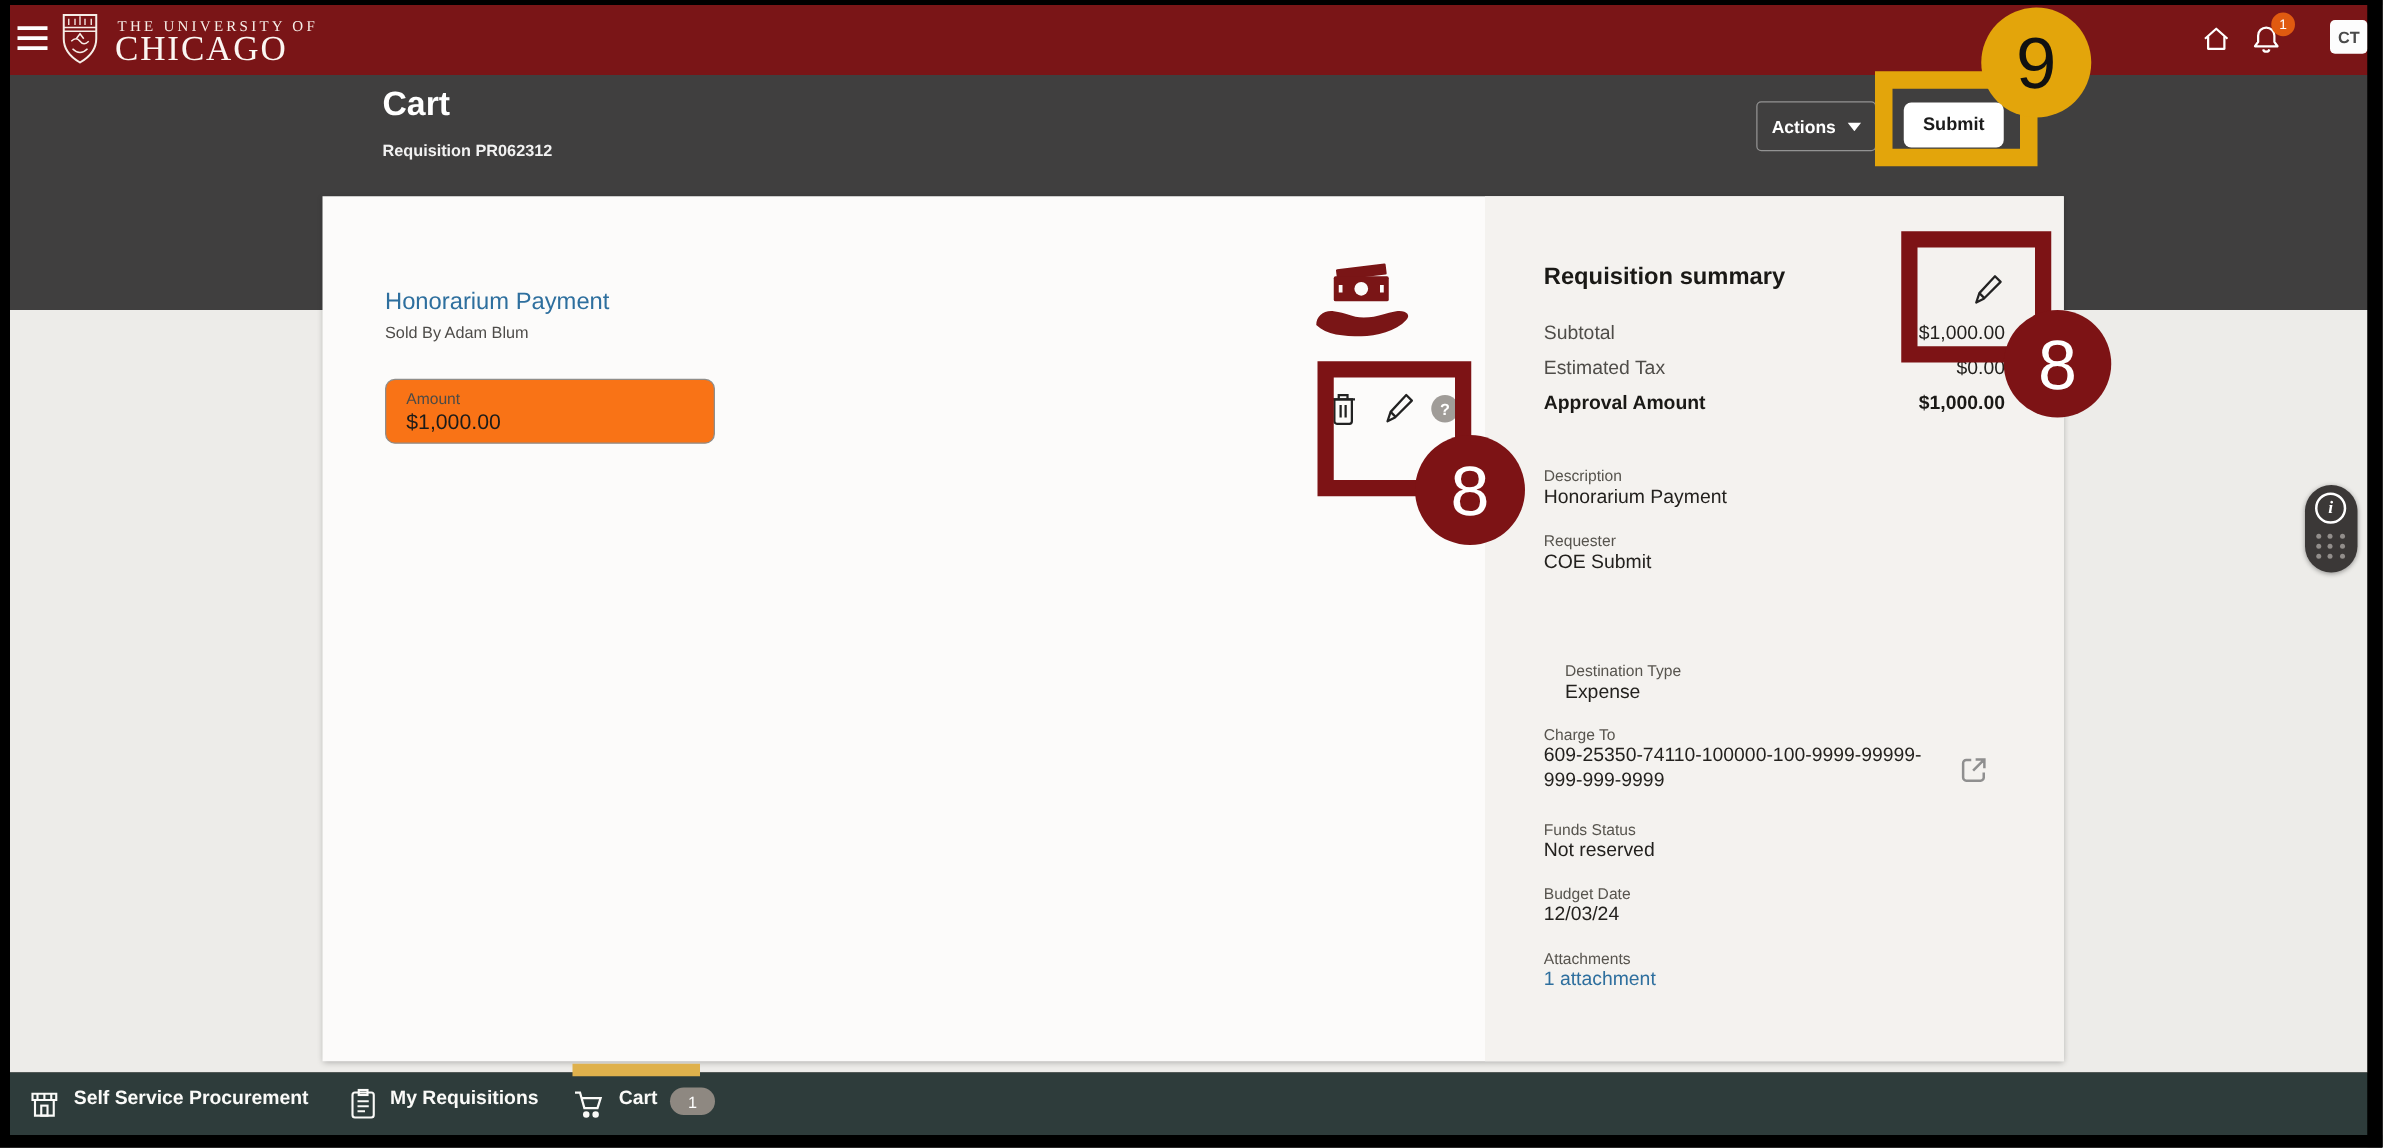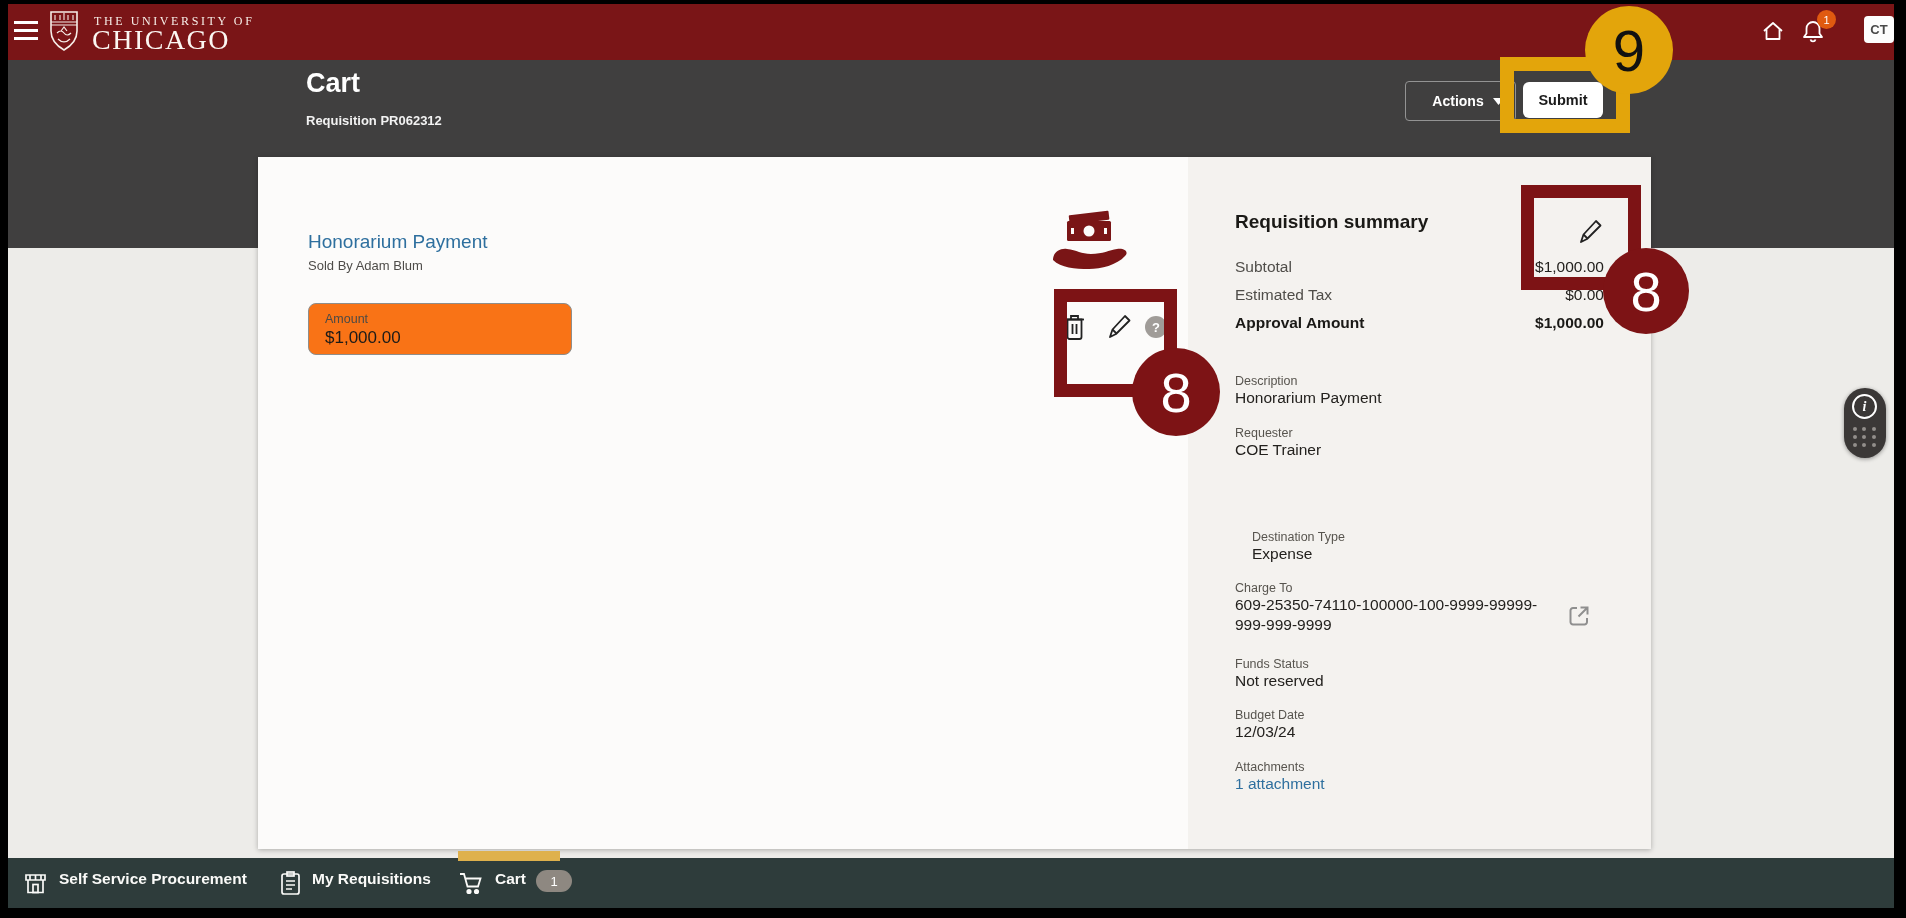--- a/index.html
+++ b/index.html
@@ -99,21 +99,21 @@
       </svg>
     </div>
     <div class="abs notif" style="left:1809px;top:6px;width:19px;height:19px;">1</div>
     <div class="abs avatar" style="left:1856px;top:12px;width:30px;height:27px;">CT</div>
   </div>
 
   <div class="abs darkband"></div>
   <div class="abs page-title" style="left:306px;top:68px;z-index:2;">Cart</div>
   <div class="abs page-sub" style="left:306px;top:113px;z-index:2;">Requisition PR062312</div>
 
-  <div class="abs btn-actions" style="left:1405px;top:81px;width:94px;height:38px;z-index:2;padding-left:15px;">
+  <div class="abs btn-actions" style="left:1405px;top:81px;width:94px;height:38px;z-index:2;">
     <span>Actions</span>
     <svg width="11" height="7" viewBox="0 0 11 7">
         <path d="M0 0 H11 L5.5 7 Z" fill="#FFF"></path>
       </svg>
   </div>
   <div class="abs btn-submit" style="left:1523px;top:82px;width:80px;height:36px;z-index:22;">
     <span>Submit</span>
   </div>
 
   <div class="abs pagebg"></div>
@@ -172,21 +172,21 @@
     <div class="abs sum-val" style="left:1146px;top:129px;width:200px;">$0.00</div>
     <div class="abs sum-lbl bold" style="left:977px;top:157px;">Approval Amount</div>
     <div class="abs sum-val bold" style="left:1146px;top:157px;width:200px;">$1,000.00</div>
 
     <div class="abs" style="left:977px;top:217px;">
       <div class="dlabel">Description</div>
       <div class="dvalue">Honorarium Payment</div>
     </div>
     <div class="abs" style="left:977px;top:269px;">
       <div class="dlabel">Requester</div>
-      <div class="dvalue">COE Trainer</div>
+      <div class="dvalue">COE Submit</div>
     </div>
     <div class="abs" style="left:977px;top:373px;margin-left:17px;">
       <div class="dlabel">Destination Type</div>
       <div class="dvalue">Expense</div>
     </div>
     <div class="abs" style="left:977px;top:424px;width:318px;">
       <div class="dlabel">Charge To</div>
       <div class="dvalue">609-25350-74110-100000-100-9999-99999-999-999-9999</div>
     </div>
     <div class="abs" style="left:1308px;top:446px;width:26px;height:26px;">

